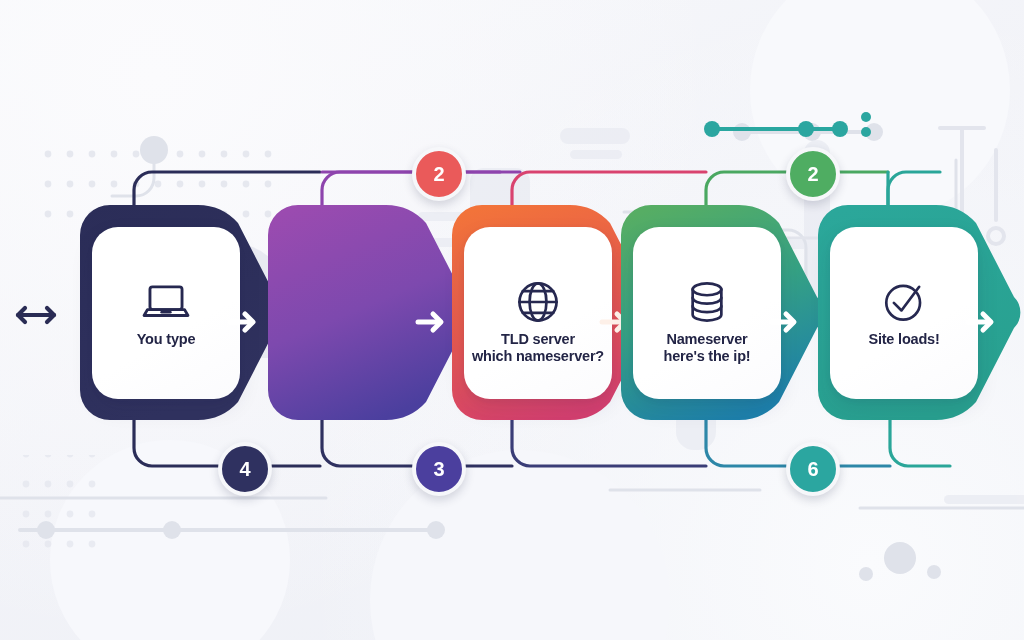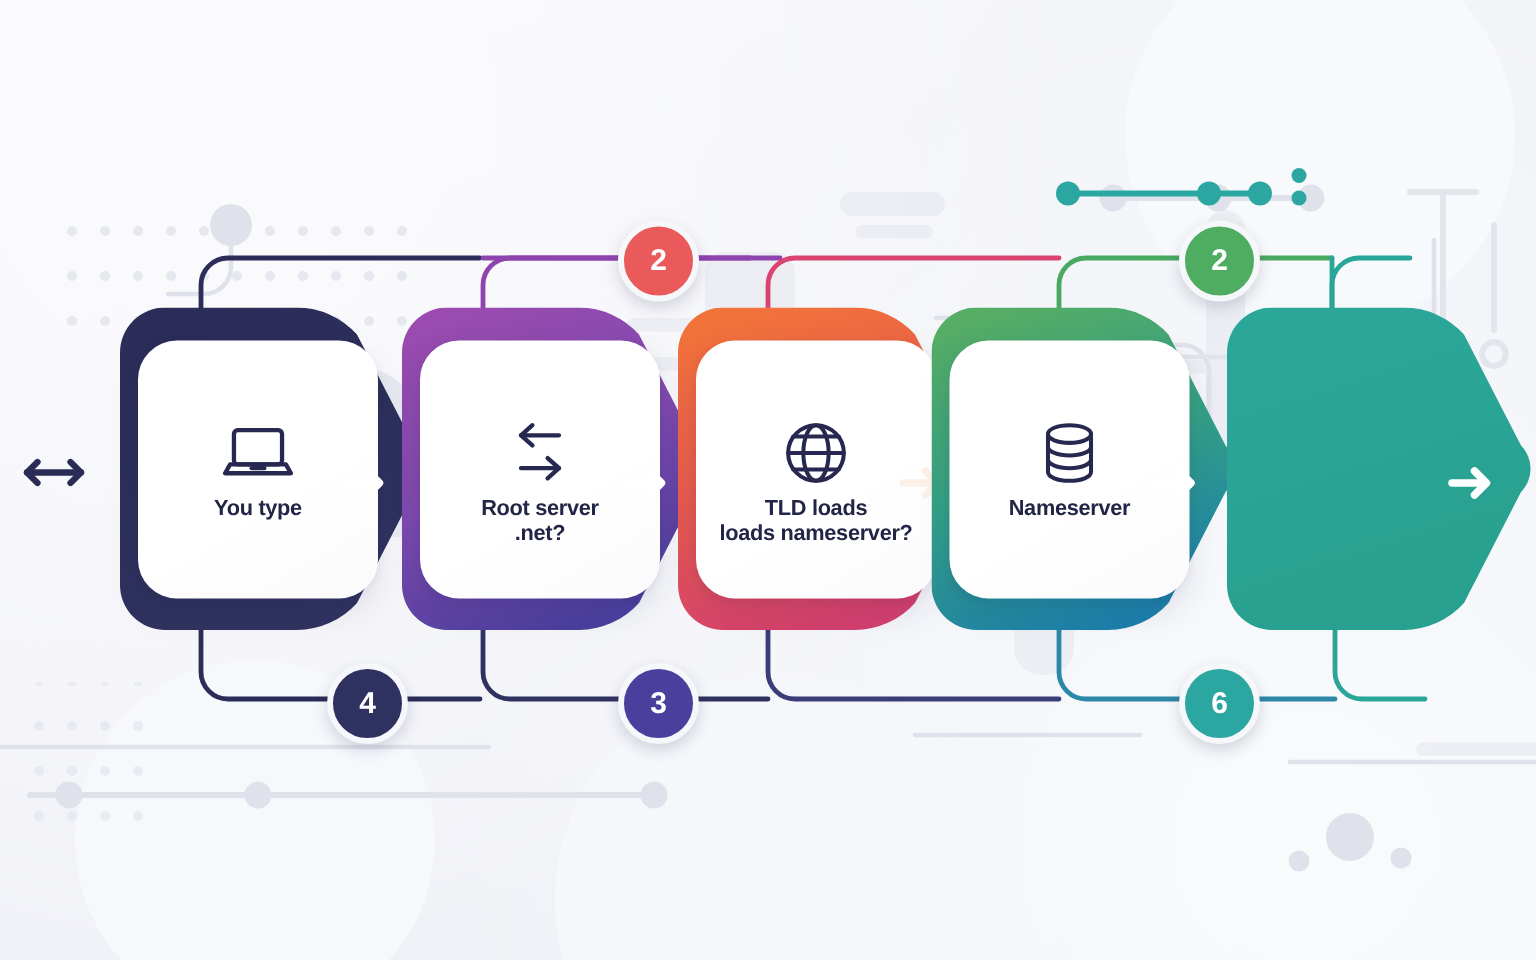--- a/index.html
+++ b/index.html
@@ -20,21 +20,21 @@
   .bg svg{position:absolute;top:0;left:0;}
 
   
   .rails{position:absolute;inset:0;pointer-events:none;}
 
   
   .steps{position:absolute;left:0;top:0;width:1024px;height:640px;}
   .step{position:absolute;top:205px;width:210px;height:215px;}
   .chev{position:absolute;inset:0;}
   .card{
-    position:absolute;left:12px;top:22px;width:160px;height:172px;
+    position:absolute;left:12px;top:22px;width:148px;height:172px;
     background:linear-gradient(150deg,#ffffff 0%,#ffffff 60%,#fbfbfd 100%);
     border-radius:26px;
     box-shadow:0 10px 22px rgba(40,42,80,.10),0 2px 6px rgba(40,42,80,.06);
     display:flex;flex-direction:column;align-items:center;justify-content:flex-start;
     box-sizing:border-box;padding-top:48px;
   }
   .card-icon{width:54px;height:54px;color:#262850;display:block;}
   .card-icon svg{display:block;width:100%;height:100%;}
   .card-label{
     position:absolute;left:-14px;right:-14px;top:104px;
@@ -220,34 +220,20 @@
           <defs>
               <linearGradient id="g1" x1="0.15" y1="0" x2="0.55" y2="1">
             <stop offset="0%" stop-color="#9b4bb0"></stop>
                 <stop offset="52%" stop-color="#7d49ae"></stop>
                 <stop offset="100%" stop-color="#4b3f9e"></stop>
           </linearGradient>
             </defs>
           <path d="M30 0 H118 a54 54 0 0 1 40 18 L196 92 a22 22 0 0 1 0 31 L158 197 a54 54 0 0 1 -40 18 H30 A30 30 0 0 1 0 185 V30 A30 30 0 0 1 30 0 Z" fill="url(#g1)"></path>
         </svg>
       </div>
-      <div class="card">
-        <span class="card-icon">
-          <svg viewBox="0 0 64 64" fill="none" stroke="currentColor" stroke-width="3.4" stroke-linecap="round" stroke-linejoin="round">
-            <path d="M47 18 H17 l9 -8"></path>
-            <path d="M17 18 l9 8"></path>
-            <path d="M17 44 h30 l-9 -8"></path>
-            <path d="M47 44 l-9 8"></path>
-          </svg>
-        </span>
-        <div class="card-label">
-          <span>Root server</span>
-          <span class="l2">.net?</span>
-        </div>
-      </div>
       <div class="step-arrow" style="left:146px;">
         <svg viewBox="0 0 34 26" fill="none" stroke="currentColor" stroke-width="5" stroke-linecap="round" stroke-linejoin="round">
           <path d="M4 13 H26"></path>
             <path d="M19 5 l8 8 -8 8"></path>
         </svg>
       </div>
     </div>
 
     <div class="step" id="s2" style="left: 452px;">
       <div class="chev">
@@ -266,22 +252,22 @@
         <span class="card-icon">
           <svg viewBox="0 0 64 64" fill="none" stroke="currentColor" stroke-width="3.2" stroke-linecap="round">
             <circle cx="32" cy="32" r="22"></circle>
             <ellipse cx="32" cy="32" rx="10" ry="22"></ellipse>
             <path d="M10 32 h44"></path>
             <path d="M14 19 h36"></path>
             <path d="M14 45 h36"></path>
           </svg>
         </span>
         <div class="card-label">
-          <span>TLD loads</span>
-          <span class="l2">loads nameserver?</span>
+          <span>TLD server</span>
+          <span class="l2">which nameserver?</span>
         </div>
       </div>
       <div class="step-arrow" style="left:146px;">
         <svg viewBox="0 0 34 26" fill="none" stroke="#fdf0e8" stroke-width="5" stroke-linecap="round" stroke-linejoin="round">
           <path d="M4 13 H26"></path>
             <path d="M19 5 l8 8 -8 8"></path>
         </svg>
       </div>
     </div>
 
@@ -302,20 +288,21 @@
         <span class="card-icon">
           <svg viewBox="0 0 64 64" fill="none" stroke="currentColor" stroke-width="3.2" stroke-linecap="round">
             <ellipse cx="32" cy="17" rx="17" ry="7"></ellipse>
             <path d="M15 17 v30 c0 3.9 7.6 7 17 7 s17 -3.1 17 -7 V17"></path>
             <path d="M15 27 c0 3.9 7.6 7 17 7 s17 -3.1 17 -7"></path>
             <path d="M15 37 c0 3.9 7.6 7 17 7 s17 -3.1 17 -7"></path>
           </svg>
         </span>
         <div class="card-label">
           <span>Nameserver</span>
+          <span class="l2">here's the ip!</span>
         </div>
       </div>
       <div class="step-arrow" style="left:146px;">
         <svg viewBox="0 0 34 26" fill="none" stroke="currentColor" stroke-width="5" stroke-linecap="round" stroke-linejoin="round">
           <path d="M4 13 H26"></path>
             <path d="M19 5 l8 8 -8 8"></path>
         </svg>
       </div>
     </div>
 
@@ -323,20 +310,32 @@
       <div class="chev">
         <svg width="210" height="215" viewBox="0 0 210 215" preserveAspectRatio="none">
           <defs>
               <linearGradient id="g4" x1="0.2" y1="0" x2="0.5" y2="1">
             <stop offset="0%" stop-color="#2ba79a"></stop>
                 <stop offset="100%" stop-color="#28a08f"></stop>
           </linearGradient>
             </defs>
           <path d="M30 0 H118 a54 54 0 0 1 40 18 L196 92 a22 22 0 0 1 0 31 L158 197 a54 54 0 0 1 -40 18 H30 A30 30 0 0 1 0 185 V30 A30 30 0 0 1 30 0 Z" fill="url(#g4)"></path>
         </svg>
+      </div>
+      <div class="card">
+        <span class="card-icon">
+          <svg viewBox="0 0 64 64" fill="none" stroke="currentColor" stroke-width="3.2" stroke-linecap="round" stroke-linejoin="round">
+            <circle cx="31" cy="33" r="20"></circle>
+            <path d="M20 33 l9 9 L50 14"></path>
+          </svg>
+        </span>
+        <div class="card-label">
+          <span>Site loads!</span>
+          <span class="l2"></span>
+        </div>
       </div>
       <div class="step-arrow" style="left:146px;">
         <svg viewBox="0 0 34 26" fill="none" stroke="currentColor" stroke-width="5" stroke-linecap="round" stroke-linejoin="round">
           <path d="M4 13 H26"></path>
             <path d="M19 5 l8 8 -8 8"></path>
         </svg>
       </div>
     </div>
   </div>
 

